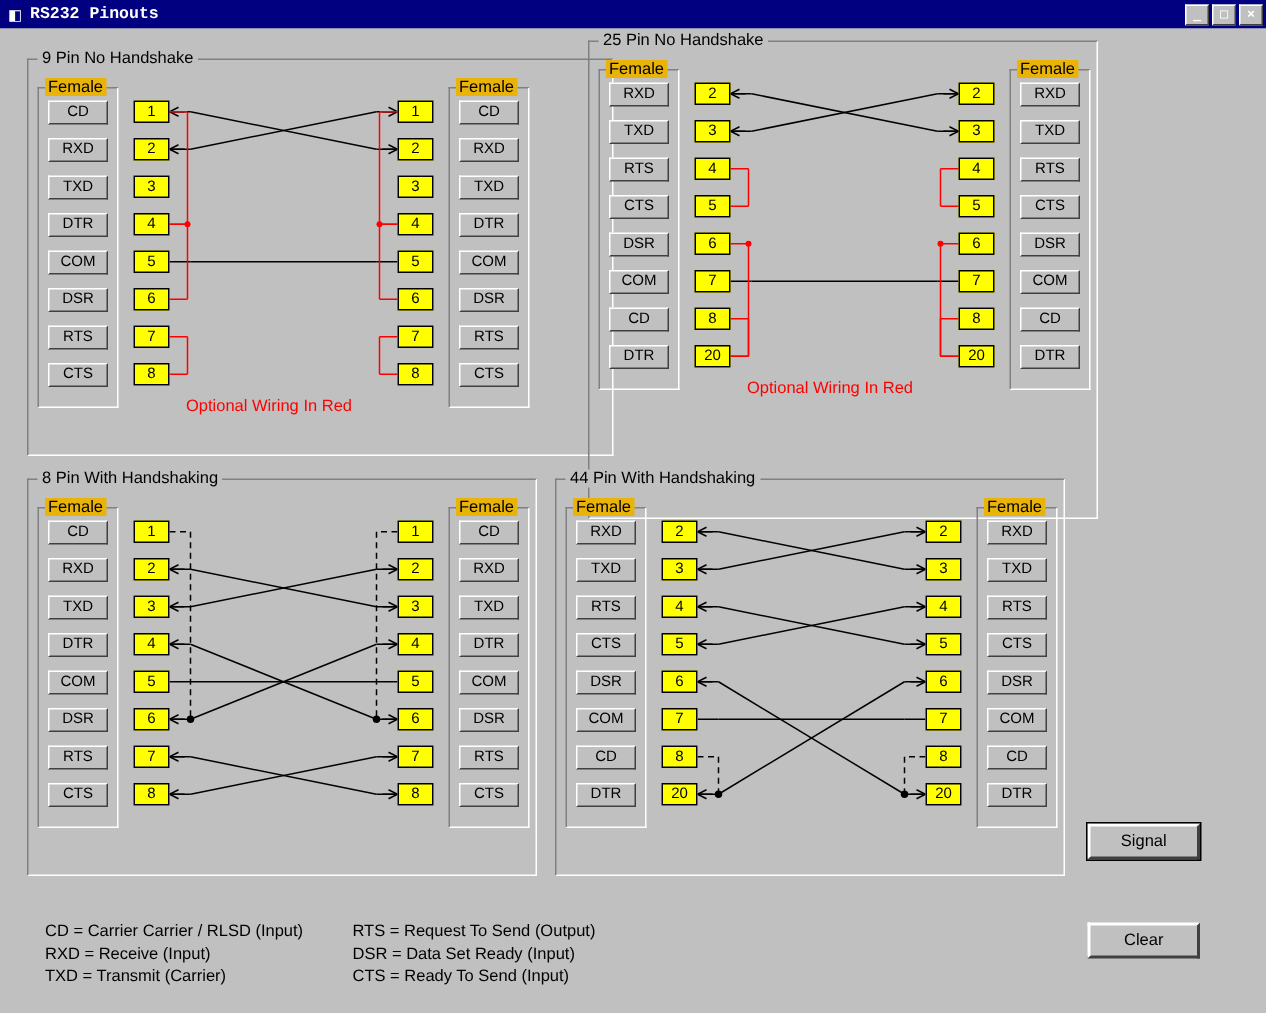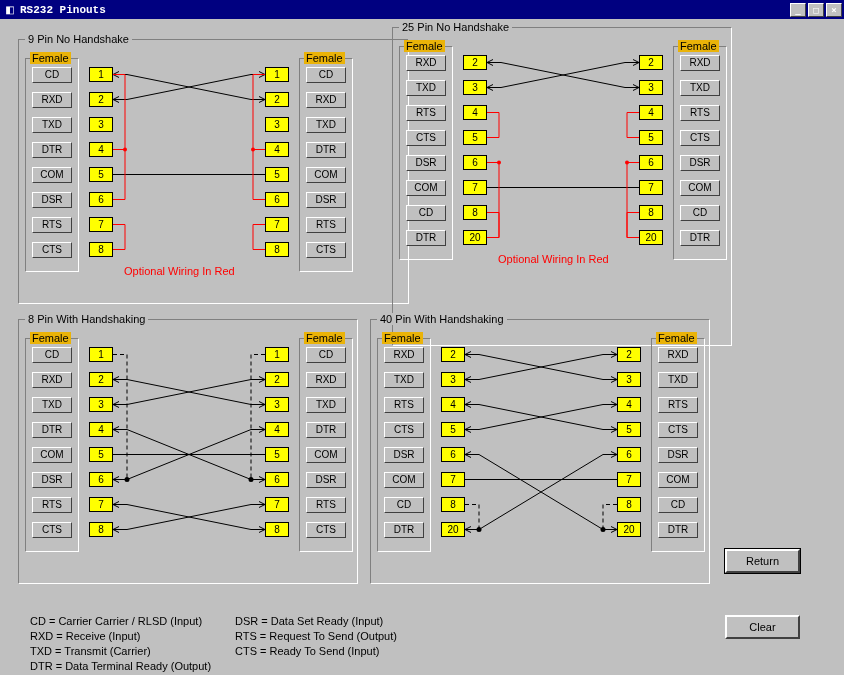--- a/index.html
+++ b/index.html
@@ -396,21 +396,21 @@
         <div class="signal-btn" style="left: 13px; top: 177px;">RTS</div>
         <div class="signal-btn" style="left: 287px; top: 177px;">RTS</div>
         <div class="pin-box" style="left: 70px; top: 177px;">7</div>
         <div class="pin-box" style="left: 246px; top: 177px;">7</div>
         <div class="signal-btn" style="left: 13px; top: 202px;">CTS</div>
         <div class="signal-btn" style="left: 287px; top: 202px;">CTS</div>
         <div class="pin-box" style="left: 70px; top: 202px;">8</div>
         <div class="pin-box" style="left: 246px; top: 202px;">8</div>
       </div>
       <div class="group" style="left: 370px; top: 300px; width: 340px; height: 265px;">
-        <span class="group-label">40 Pin With Handshaking</span>
+        <span class="group-label">44 Pin With Handshaking</span>
         <div class="sub-group" style="left: 6px; top: 18px; width: 54px; height: 214px;">
           <span class="sub-group-label">Female</span>
         </div>
         <div class="sub-group" style="left: 280px; top: 18px; width: 54px; height: 214px;">
           <span class="sub-group-label">Female</span>
         </div>
         <svg class="wire-svg" width="340" height="265">
           <line x1="94" y1="34.5" x2="108" y2="34.5" stroke="#000" stroke-width="1"></line>
           <line x1="232" y1="59.5" x2="246" y2="59.5" stroke="#000" stroke-width="1"></line>
           <line x1="108" y1="34.5" x2="232" y2="59.5" stroke="#000" stroke-width="1"></line>
@@ -495,23 +495,22 @@
         <div class="signal-btn" style="left: 287px; top: 202px;">DTR</div>
         <div class="pin-box" style="left: 70px; top: 202px;">20</div>
         <div class="pin-box" style="left: 246px; top: 202px;">20</div>
       </div>
     </div>
 
   <div class="legend" style="left:30px; top:595px;">
     <div>CD = Carrier Carrier / RLSD (Input)</div>
     <div>RXD = Receive (Input)</div>
     <div>TXD = Transmit (Carrier)</div>
-    <div>DTR = Data Terminal Ready (Output)</div>
   </div>
   <div class="legend" style="left:235px; top:595px;">
+    <div>RTS = Request To Send (Output)</div>
     <div>DSR = Data Set Ready (Input)</div>
-    <div>RTS = Request To Send (Output)</div>
     <div>CTS = Ready To Send (Input)</div>
   </div>
 
-  <div class="btn3d focused" style="left:725px; top:530px;">Return</div>
+  <div class="btn3d focused" style="left:725px; top:530px;">Signal</div>
   <div class="btn3d" style="left:725px; top:596px;">Clear</div>
 </div>
 
 </body></html>

